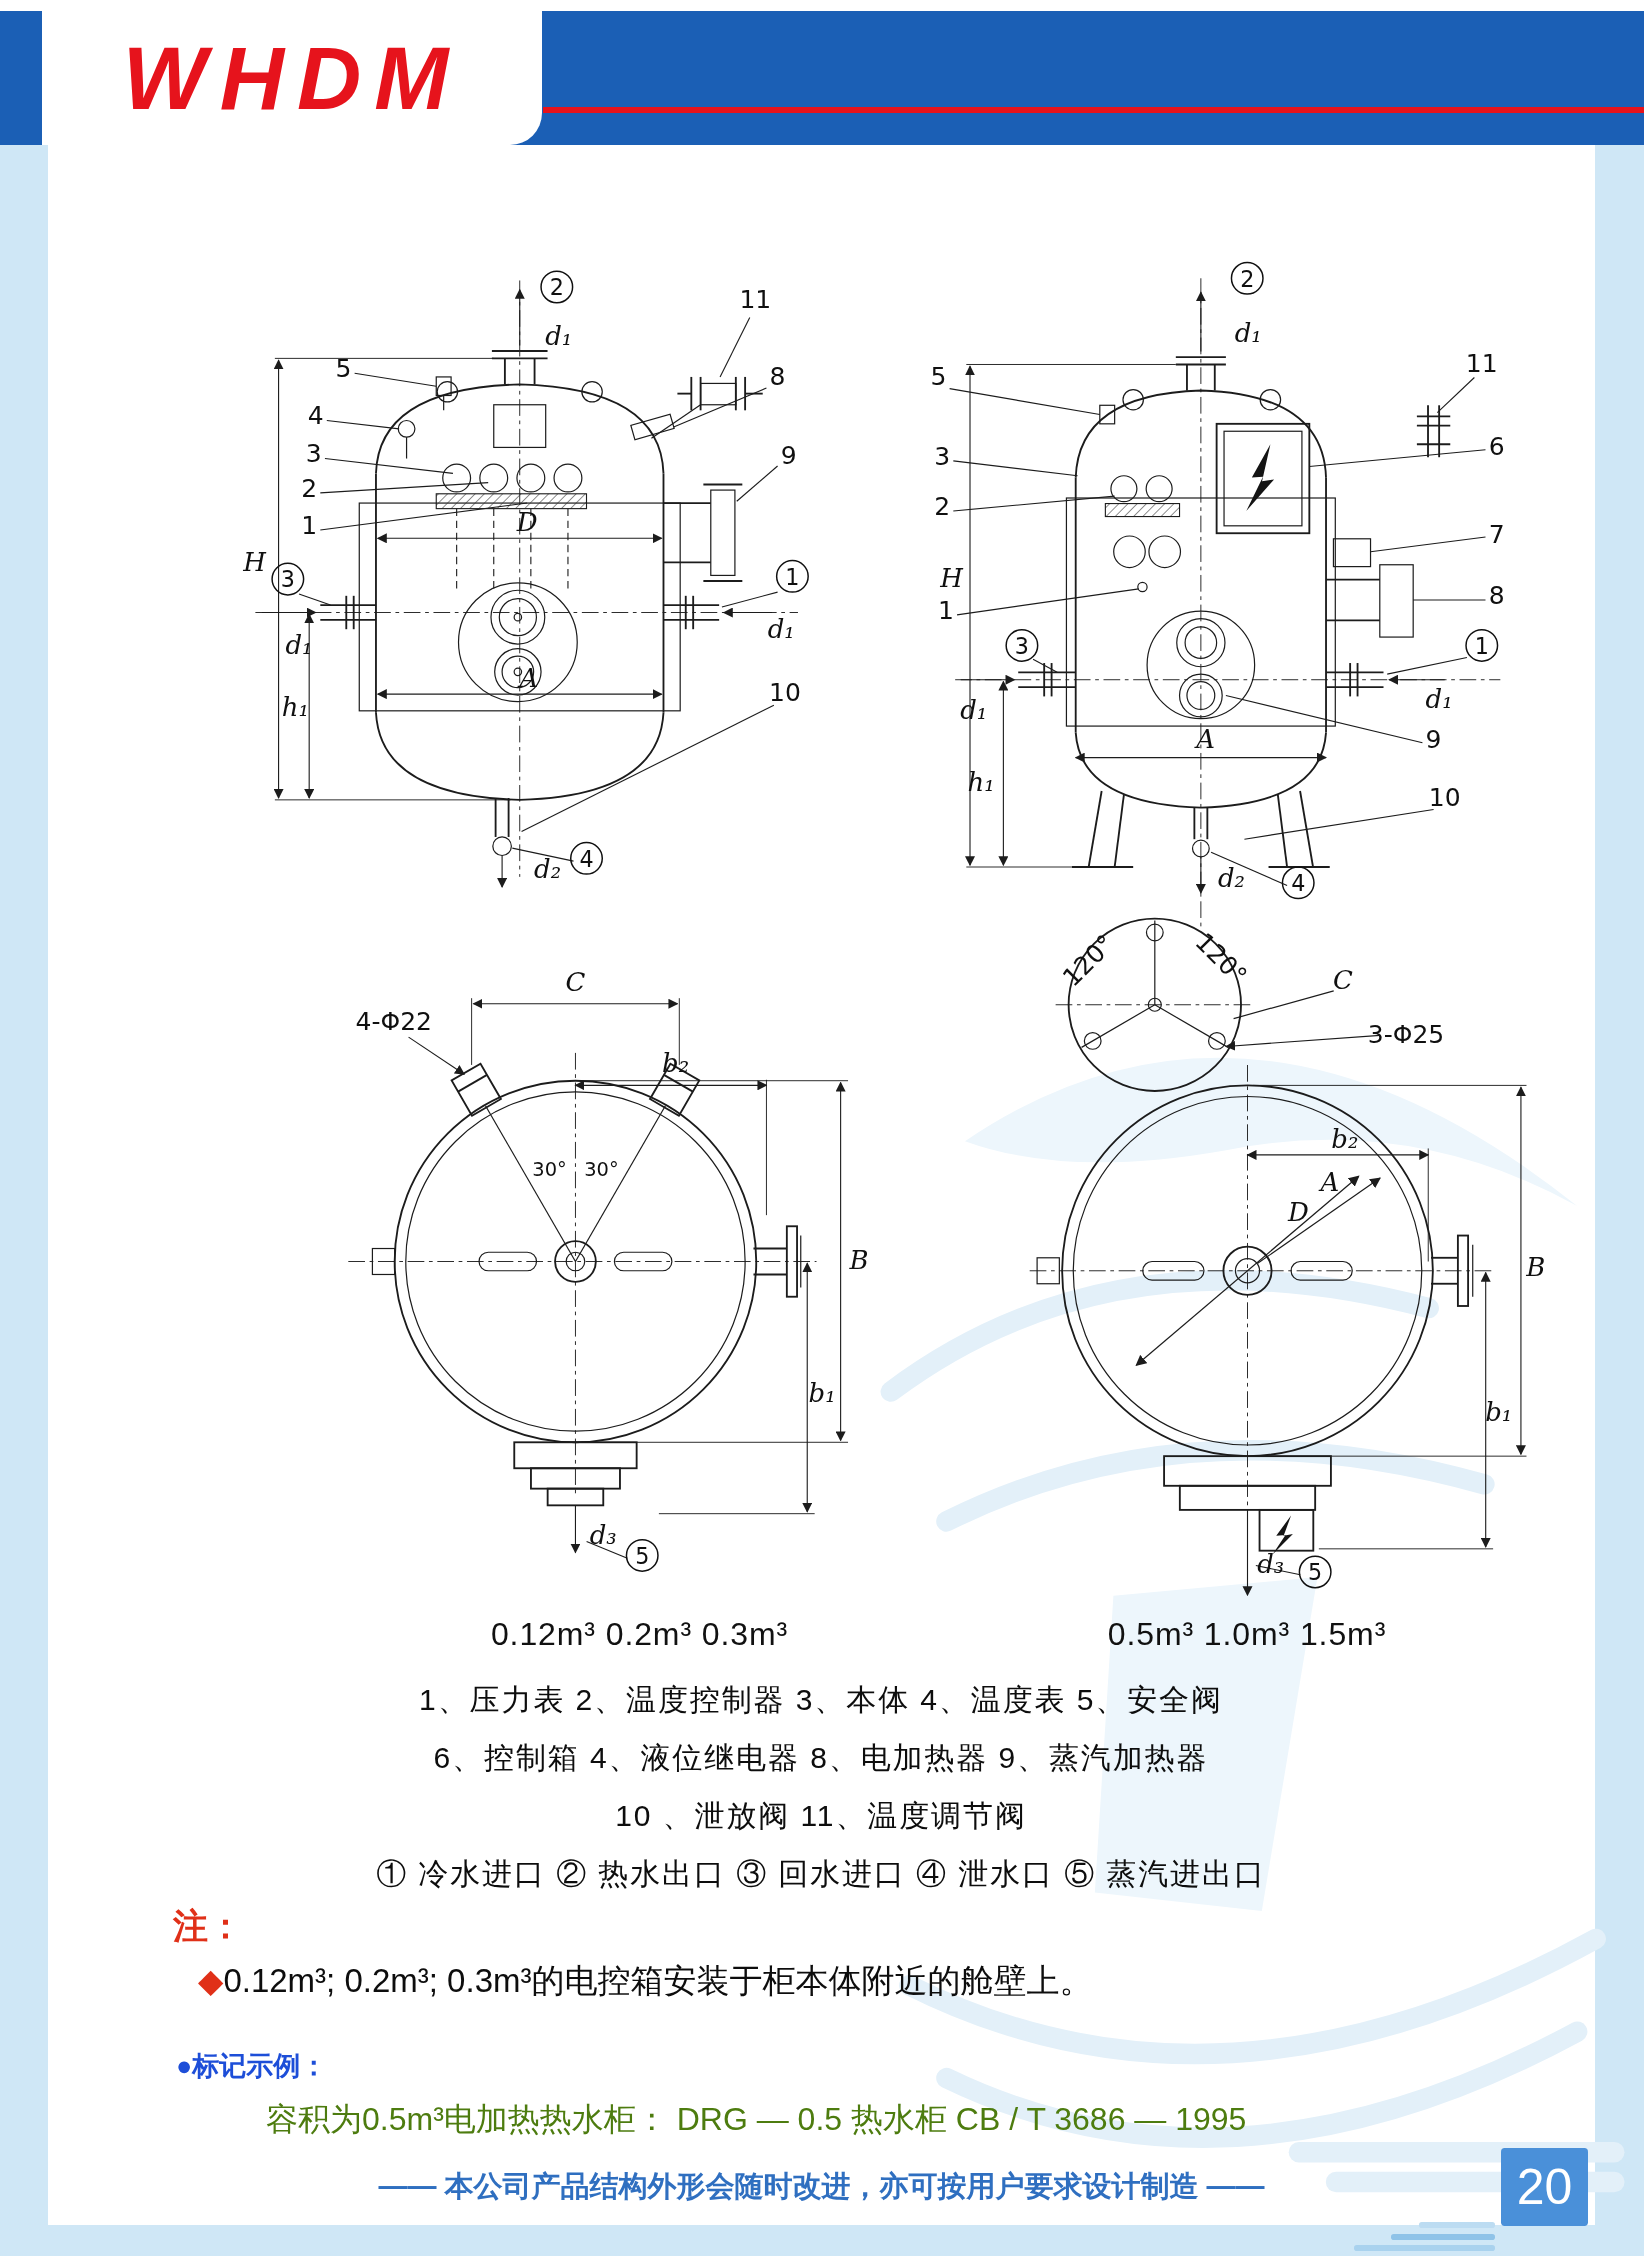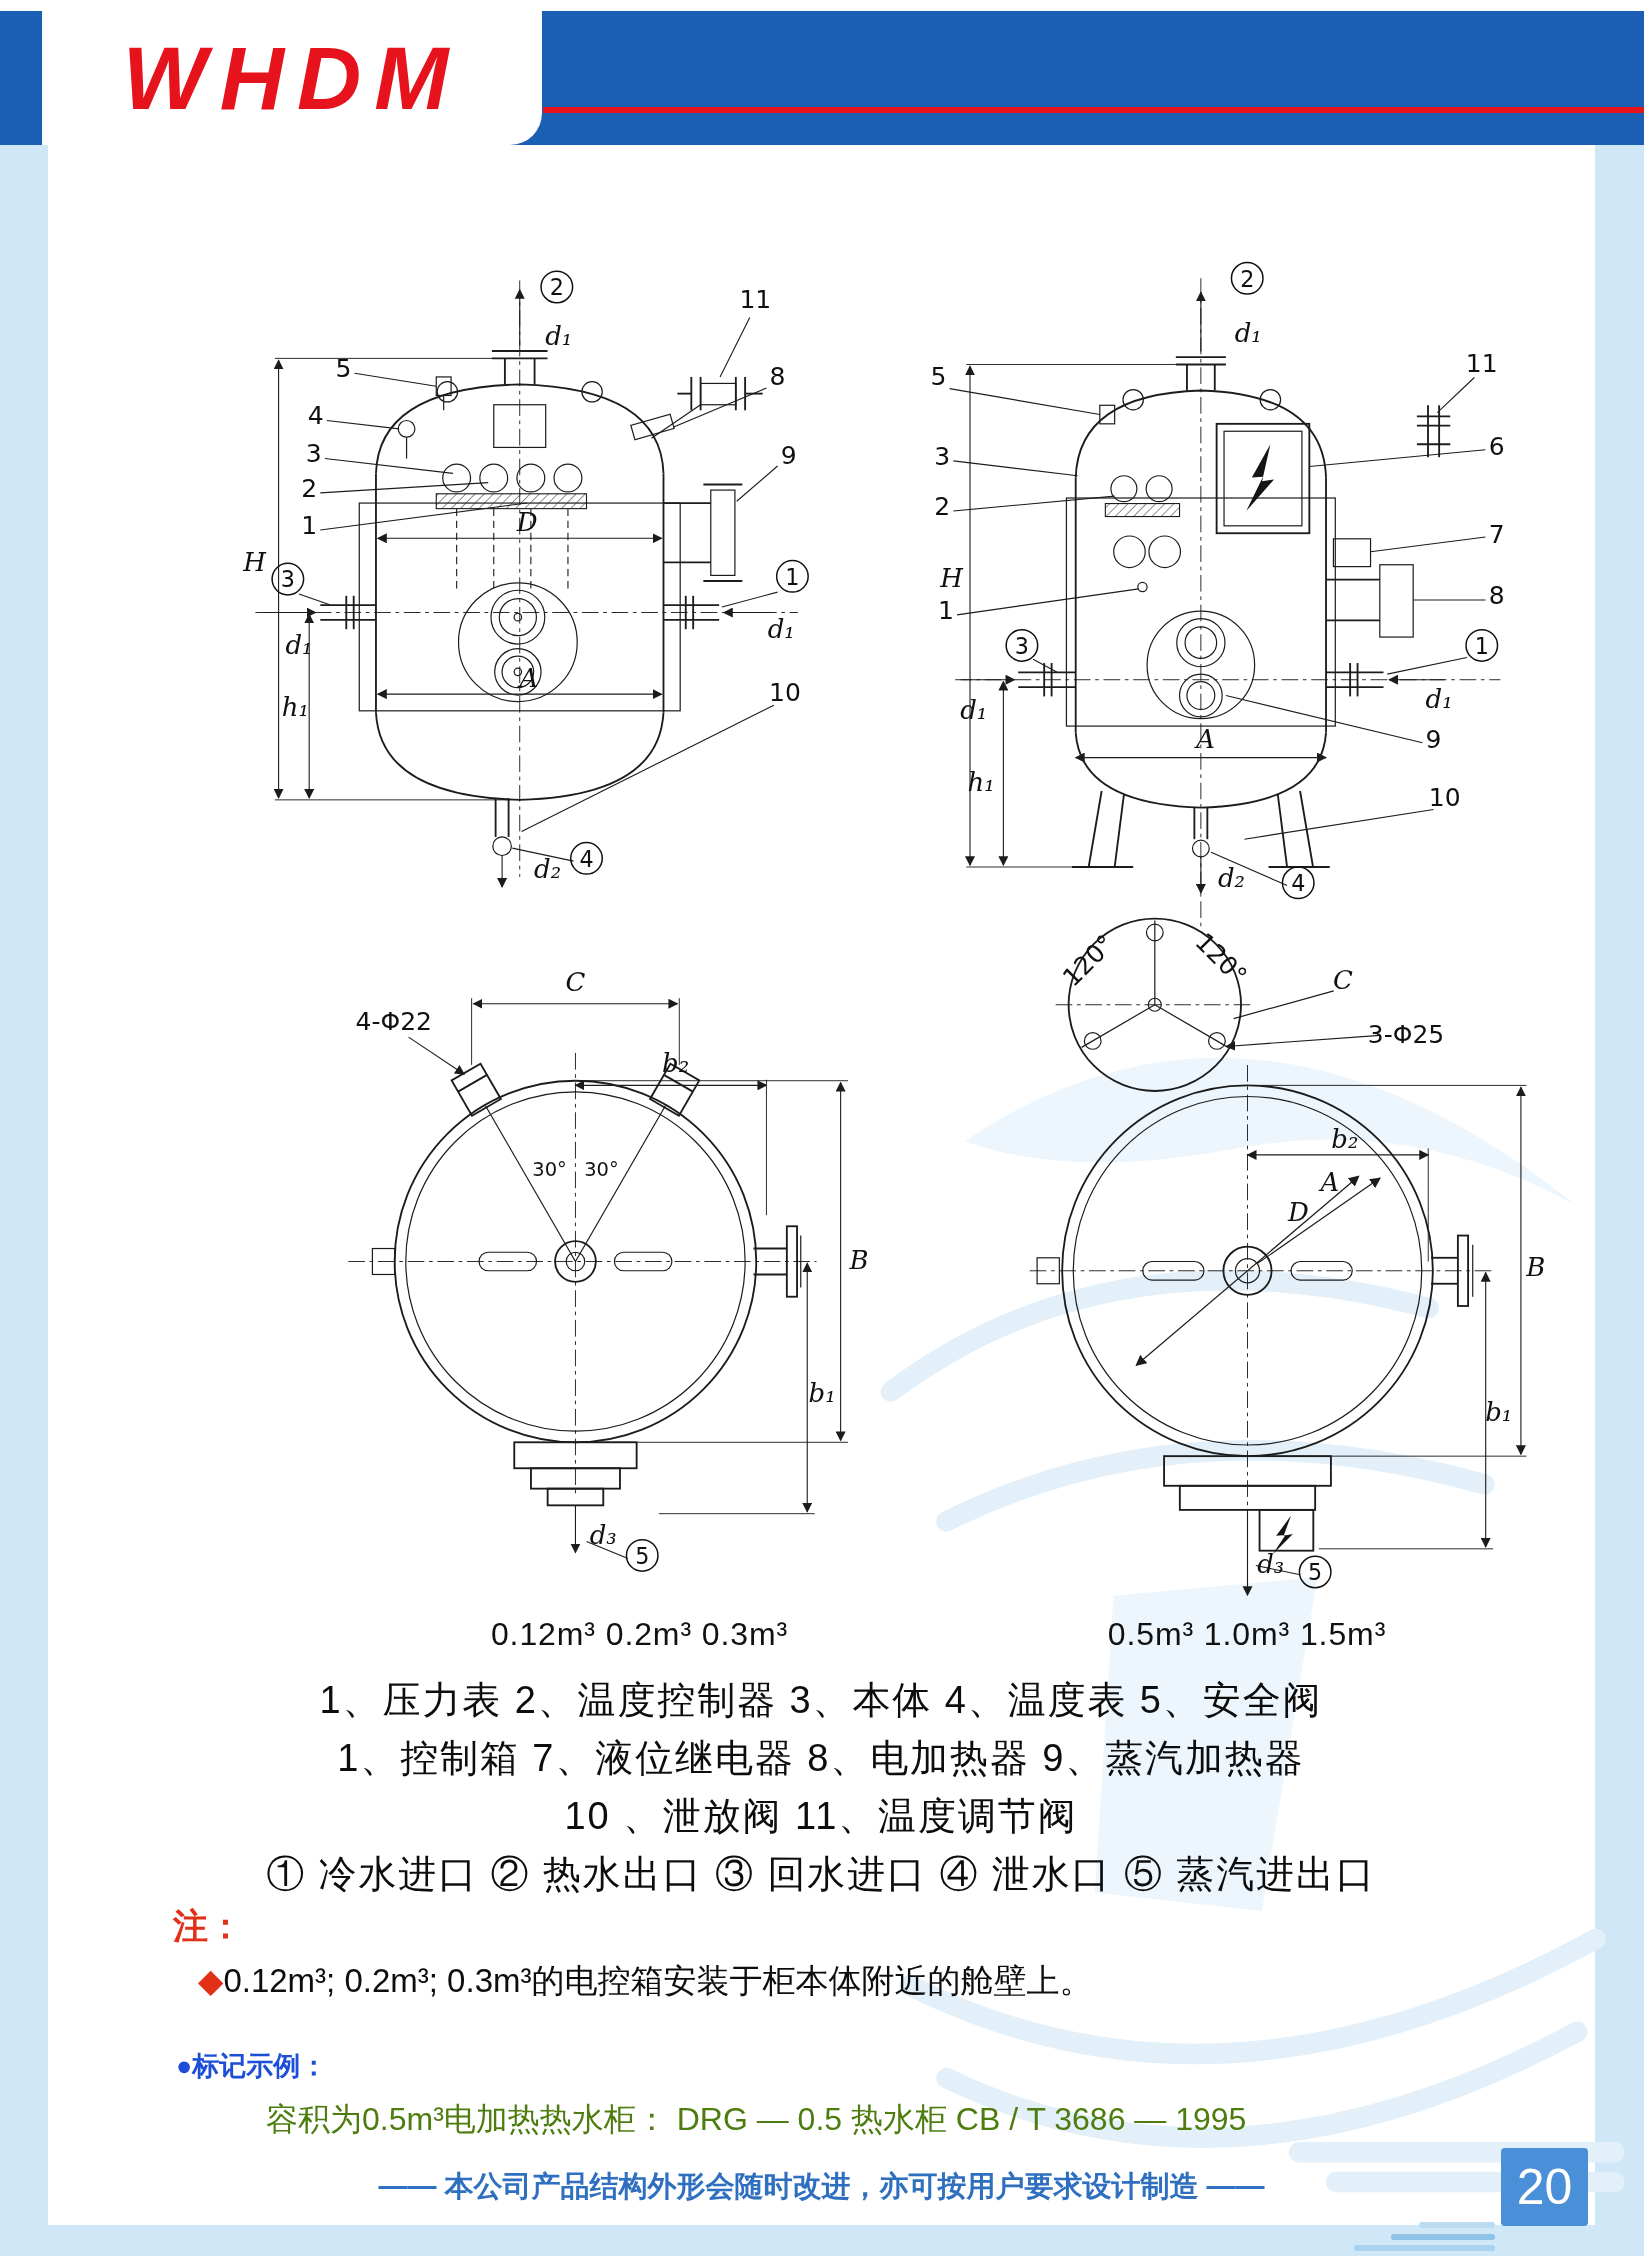--- a/index.html
+++ b/index.html
@@ -31,21 +31,21 @@
   svg.diagram text.dim{font-family:"DejaVu Serif",serif;font-style:italic;font-size:28px}
   svg.diagram text.small{font-size:21px}
   svg.diagram text.cnum{font-size:24px}
   svg.diagram .lblcirc{fill:none;stroke:#101010;stroke-width:1.6}
 
   .caption{position:absolute;font-size:32px;color:#111;text-align:center;z-index:1;letter-spacing:0.9px}
   .caption-small{left:352px;top:1616px;width:575px}
   .caption-large{left:955px;top:1616px;width:584px}
 
   .parts{position:absolute;left:93px;top:1671px;width:1456px;text-align:center;z-index:1}
-  .parts div{font-size:38px;color:#0d0d0d;line-height:58px;letter-spacing:1.9px}
+  .parts div{font-size:30px;color:#0d0d0d;line-height:58px;letter-spacing:1.9px}
 
   .note-title{position:absolute;left:173px;top:1903px;font-size:35px;font-weight:bold;color:#e03018;z-index:1}
   .note-line{position:absolute;left:198px;top:1959px;font-size:33px;color:#0d0d0d;z-index:1}
   .note-line .bullet{color:#e03018}
 
   .marking-title{position:absolute;left:176px;top:2048px;font-size:27px;font-weight:bold;color:#1d4ed8;z-index:1}
   .marking-line{position:absolute;left:266px;top:2098px;font-size:32px;color:#4d7c0f;z-index:1}
 
   .footer-text{position:absolute;left:186px;top:2167px;width:1271px;text-align:center;font-size:29px;font-weight:bold;color:#2f6fc0;z-index:2}
   .page-num{position:absolute;left:1501px;top:2148px;width:87px;height:78px;background:#4a90d9;color:#ffffff;font-size:50px;display:flex;align-items:center;justify-content:center;z-index:2;border-radius:3.7px}
@@ -506,21 +506,21 @@
         <circle cx="408" cy="715" r="17" class="lblcirc"></circle>
         <text x="408" y="724" class="cnum">5</text>
       </g>
   </svg>
 
   <div class="caption caption-small">0.12m³  0.2m³  0.3m³</div>
   <div class="caption caption-large">0.5m³ 1.0m³ 1.5m³</div>
 
   <div class="parts">
     <div>1、压力表  2、温度控制器  3、本体  4、温度表  5、安全阀</div>
-    <div>1、控制箱  7、液位继电器  8、电加热器  9、蒸汽加热器</div>
+    <div>6、控制箱  4、液位继电器  8、电加热器  9、蒸汽加热器</div>
     <div>10 、泄放阀  11、温度调节阀</div>
     <div>① 冷水进口 ② 热水出口 ③ 回水进口 ④ 泄水口 ⑤ 蒸汽进出口</div>
   </div>
 
   <div class="note-title">注：</div>
   <div class="note-line">
     <span class="bullet">◆</span><span>0.12m³; 0.2m³; 0.3m³的电控箱安装于柜本体附近的舱壁上。</span>
   </div>
 
   <div class="marking-title">●标记示例：</div>

